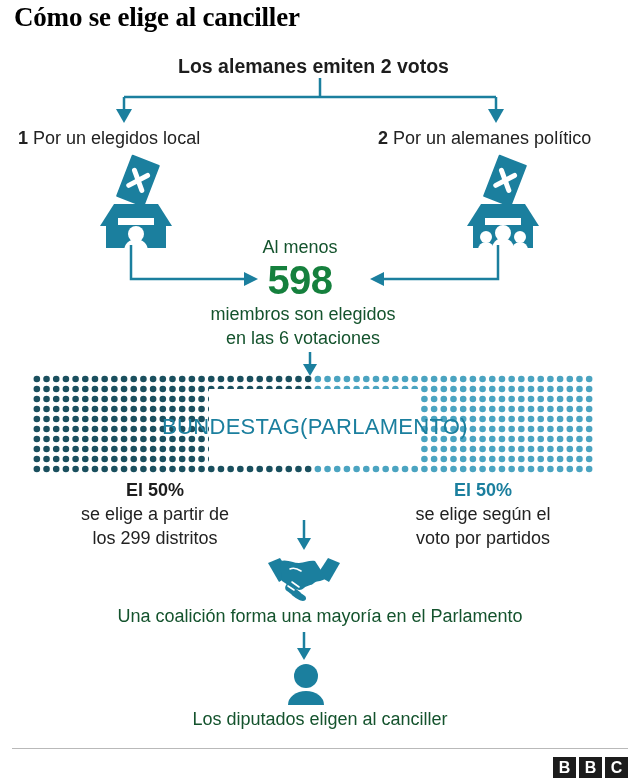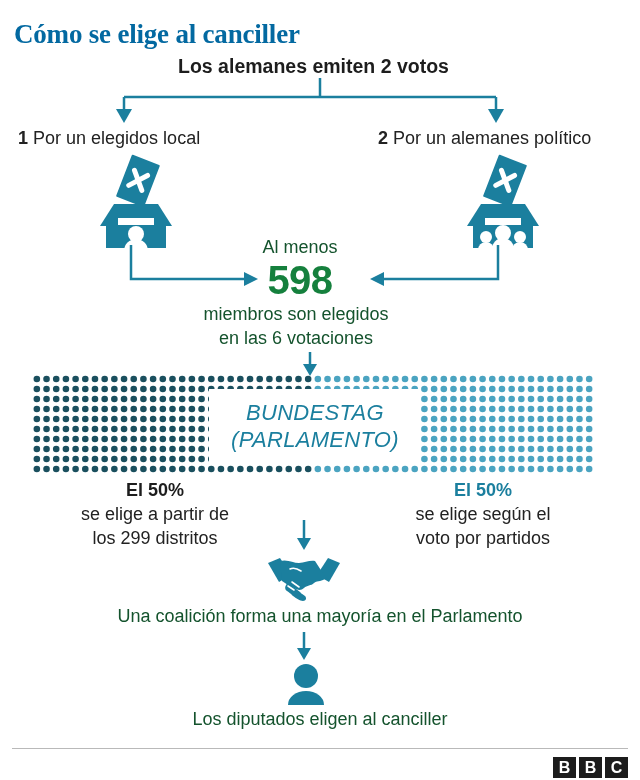--- a/index.html
+++ b/index.html
@@ -19,27 +19,27 @@
     position: absolute;
     left: 0; top: 0;
     width: 640px;
     height: 780px;
   }
   .abs { position: absolute; }
 
   
   #title {
     left: 14px;
-    top: 17px;
+    top: 0;
     width: 600px;
     font-family: "Liberation Serif", serif;
     font-weight: bold;
     font-size: 27px;
     line-height: 34px;
-    color: #0369a1;
+    color: #000000;
     letter-spacing: -0.2px;
   }
 
   
   .ctext {
     text-align: center;
     font-family: "Liberation Sans", sans-serif;
     color: #14532d;
   }
   #subtitle {
@@ -63,39 +63,38 @@
   }
   #bignum {
     left: 180px; top: 258px; width: 240px;
     font-size: 40px;
     font-weight: bold;
     color: #15803d;
     line-height: 44px;
     letter-spacing: -0.5px;
   }
   #midtext {
-    left: 146px; top: 302px; width: 300px;
+    left: 153px; top: 302px; width: 300px;
     font-size: 18px;
     line-height: 24px;
   }
 
   
   #dotgrid {
     left: 32px; top: 374px;
     width: 562px; height: 100px;
   }
   #bundestag-box {
     left: 209px; top: 389px;
     width: 212px; height: 74px;
     background: #ffffff;
     display: flex;
-    flex-direction: column;
+    flex-direction: row;
     align-items: center;
     justify-content: center;
-    font-style: italic;
   }
   #bundestag-box div {
     font-size: 22px;
     font-weight: normal;
     color: #1b7f9e;
     line-height: 27px;
     letter-spacing: 0.3px;
     text-align: center;
     white-space: nowrap;
   }

